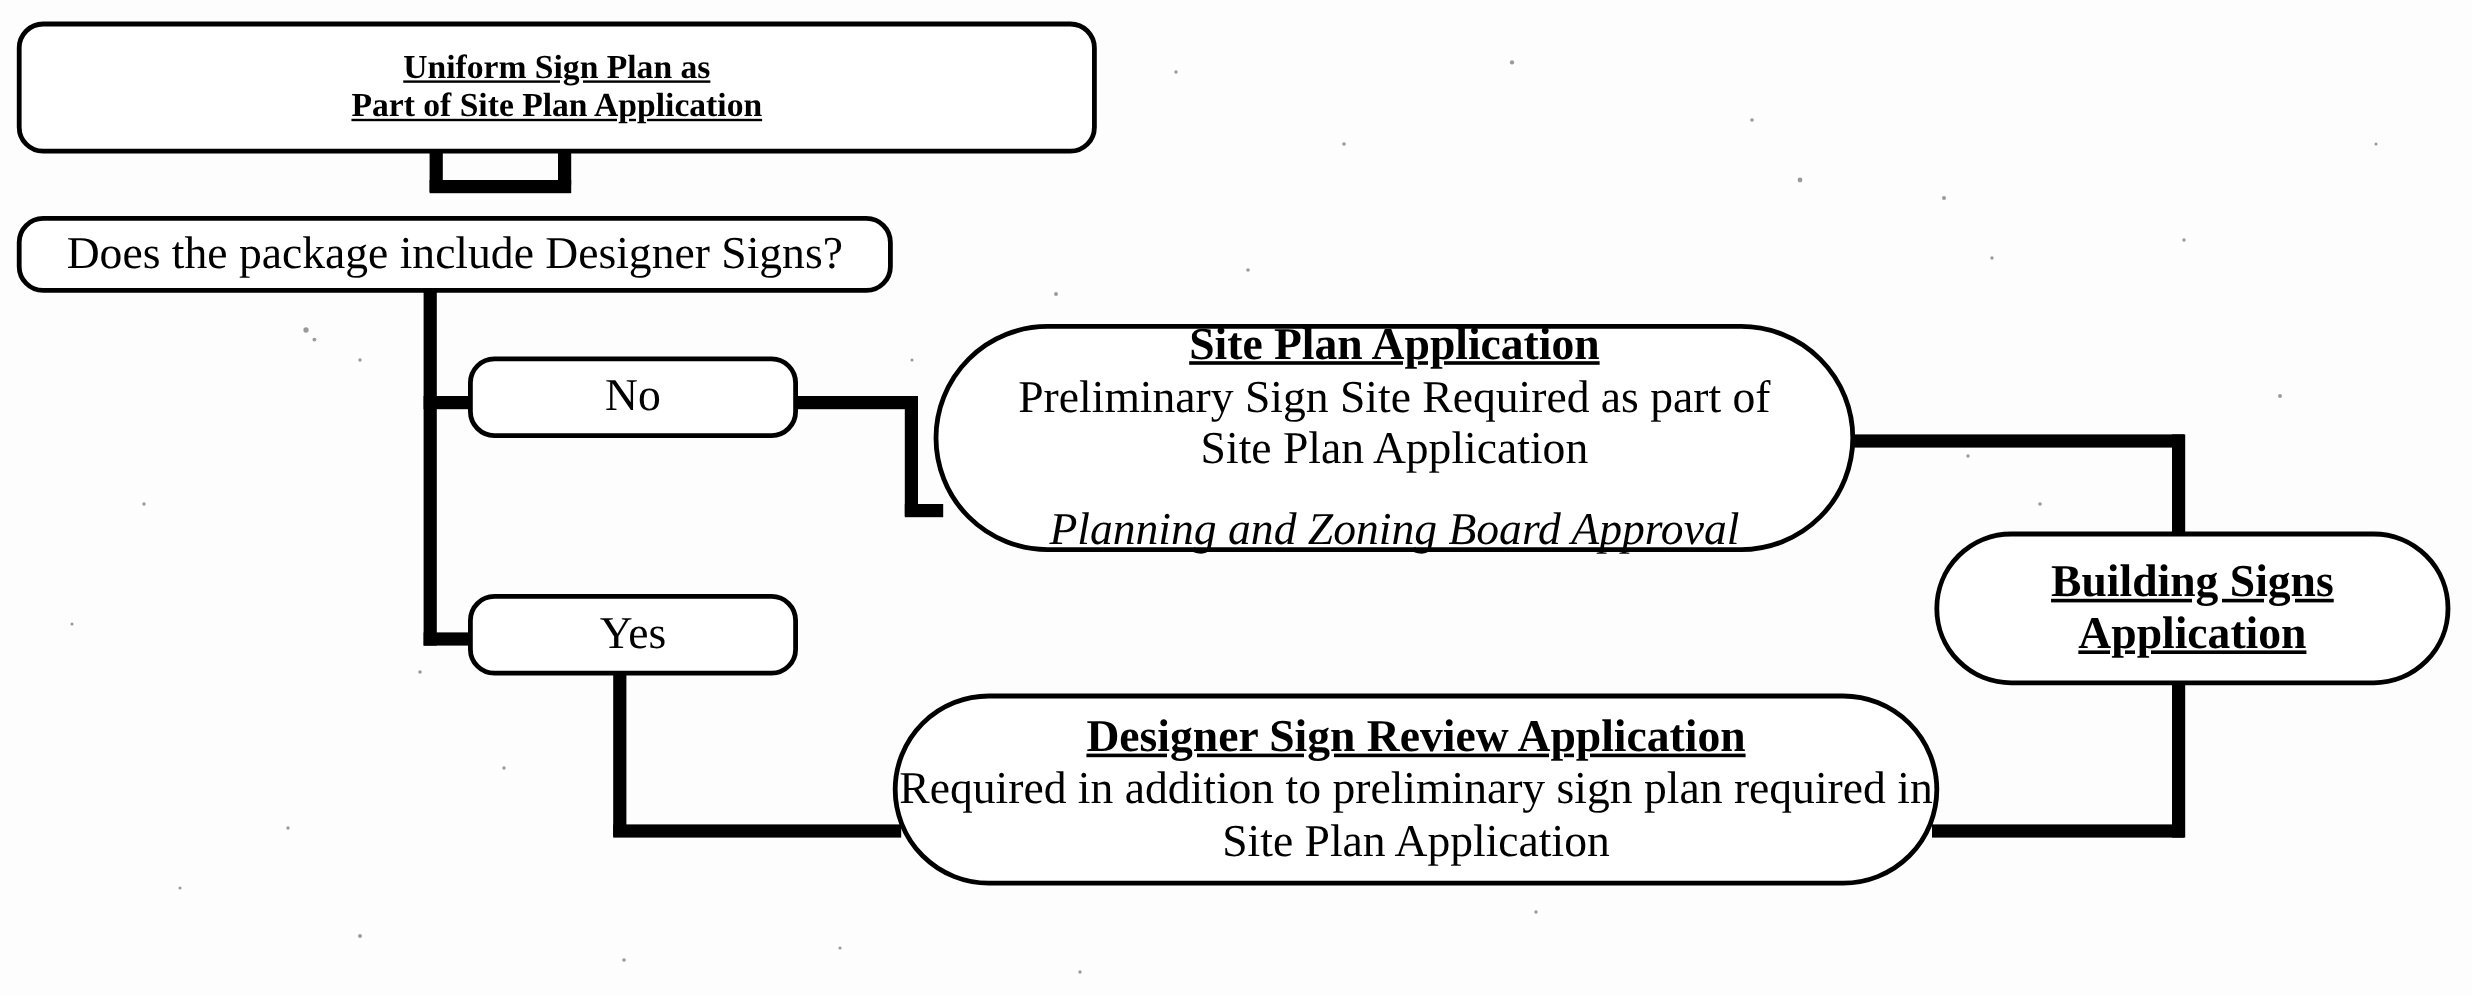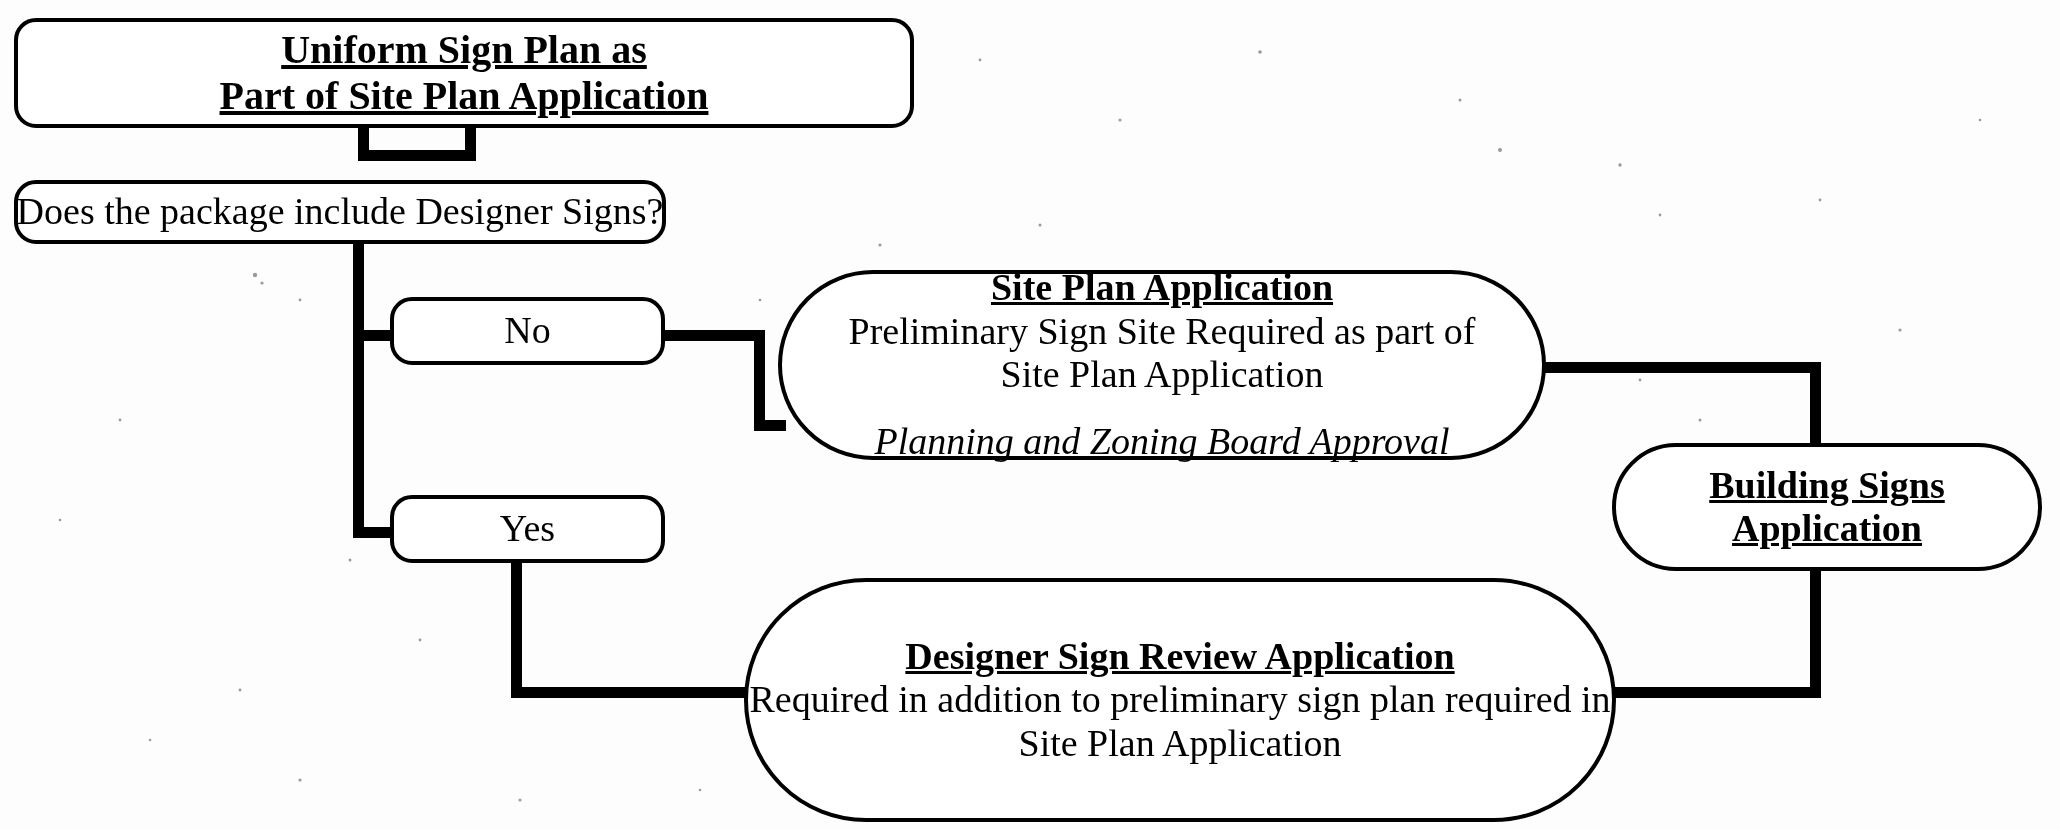--- a/index.html
+++ b/index.html
@@ -24,21 +24,21 @@
     align-items:center;
     justify-content:center;
     text-align:center;
     z-index:3;
   }
   .r-small{border-radius:22px;}
   .r-pill{border-radius:999px;}
   .ln{display:block;line-height:1.14;white-space:nowrap;}
   .hd{font-weight:bold;text-decoration:underline;}
   .it{font-style:italic;margin-top:24px;}
-  .t40{font-size:40px;}
+  .t40{font-size:28px;}
   .t38{font-size:38px;}
 
   
   .wire{position:absolute;background:#000;z-index:2;}
   .v{width:11px;}
   .h{height:11px;}
 </style>
 </head>
 <body>
 
@@ -110,40 +110,40 @@
   <div class="wire v" style="left:1810px;top:362px;height:90px;"></div>
 
   <div class="wire h" style="left:1610px;top:687px;width:210px;"></div>
   <div class="wire v" style="left:1810px;top:565px;height:133px;"></div>
 
   <div class="node r-small" style="left:14px;top:18px;width:900px;height:110px;">
     <span class="ln t40 hd">Uniform Sign Plan as</span>
     <span class="ln t40 hd">Part of Site Plan Application</span>
   </div>
 
-  <div class="node r-small" style="left:14px;top:180px;width:652px;height:64px;">
+  <div class="node r-small" style="left:14px;top:180px;width:730px;height:64px;">
     <span class="ln t38">Does the package include Designer Signs?</span>
   </div>
 
   <div class="node r-small" style="left:390px;top:495px;width:275px;height:68px;">
     <span class="ln t38">Yes</span>
   </div>
 
   <div class="node r-small" style="left:390px;top:297px;width:275px;height:68px;">
     <span class="ln t38">No</span>
   </div>
 
   <div class="node r-pill" style="left:778px;top:270px;width:768px;height:190px;">
     <span class="ln t38 hd">Site Plan Application</span>
     <span class="ln t38">Preliminary Sign Site Required as part of</span>
     <span class="ln t38">Site Plan Application</span>
     <span class="ln t38 it">Planning and Zoning Board Approval</span>
   </div>
 
-  <div class="node r-pill" style="left:744px;top:578px;width:872px;height:244px;">
+  <div class="node r-pill" style="left:744px;top:578px;width:872px;height:160px;">
     <span class="ln t38 hd">Designer Sign Review Application</span>
     <span class="ln t38">Required in addition to preliminary sign plan required in</span>
     <span class="ln t38">Site Plan Application</span>
   </div>
 
   <div class="node r-pill" style="left:1612px;top:443px;width:430px;height:128px;">
     <span class="ln t38 hd">Building Signs</span>
     <span class="ln t38 hd">Application</span>
   </div>
 

